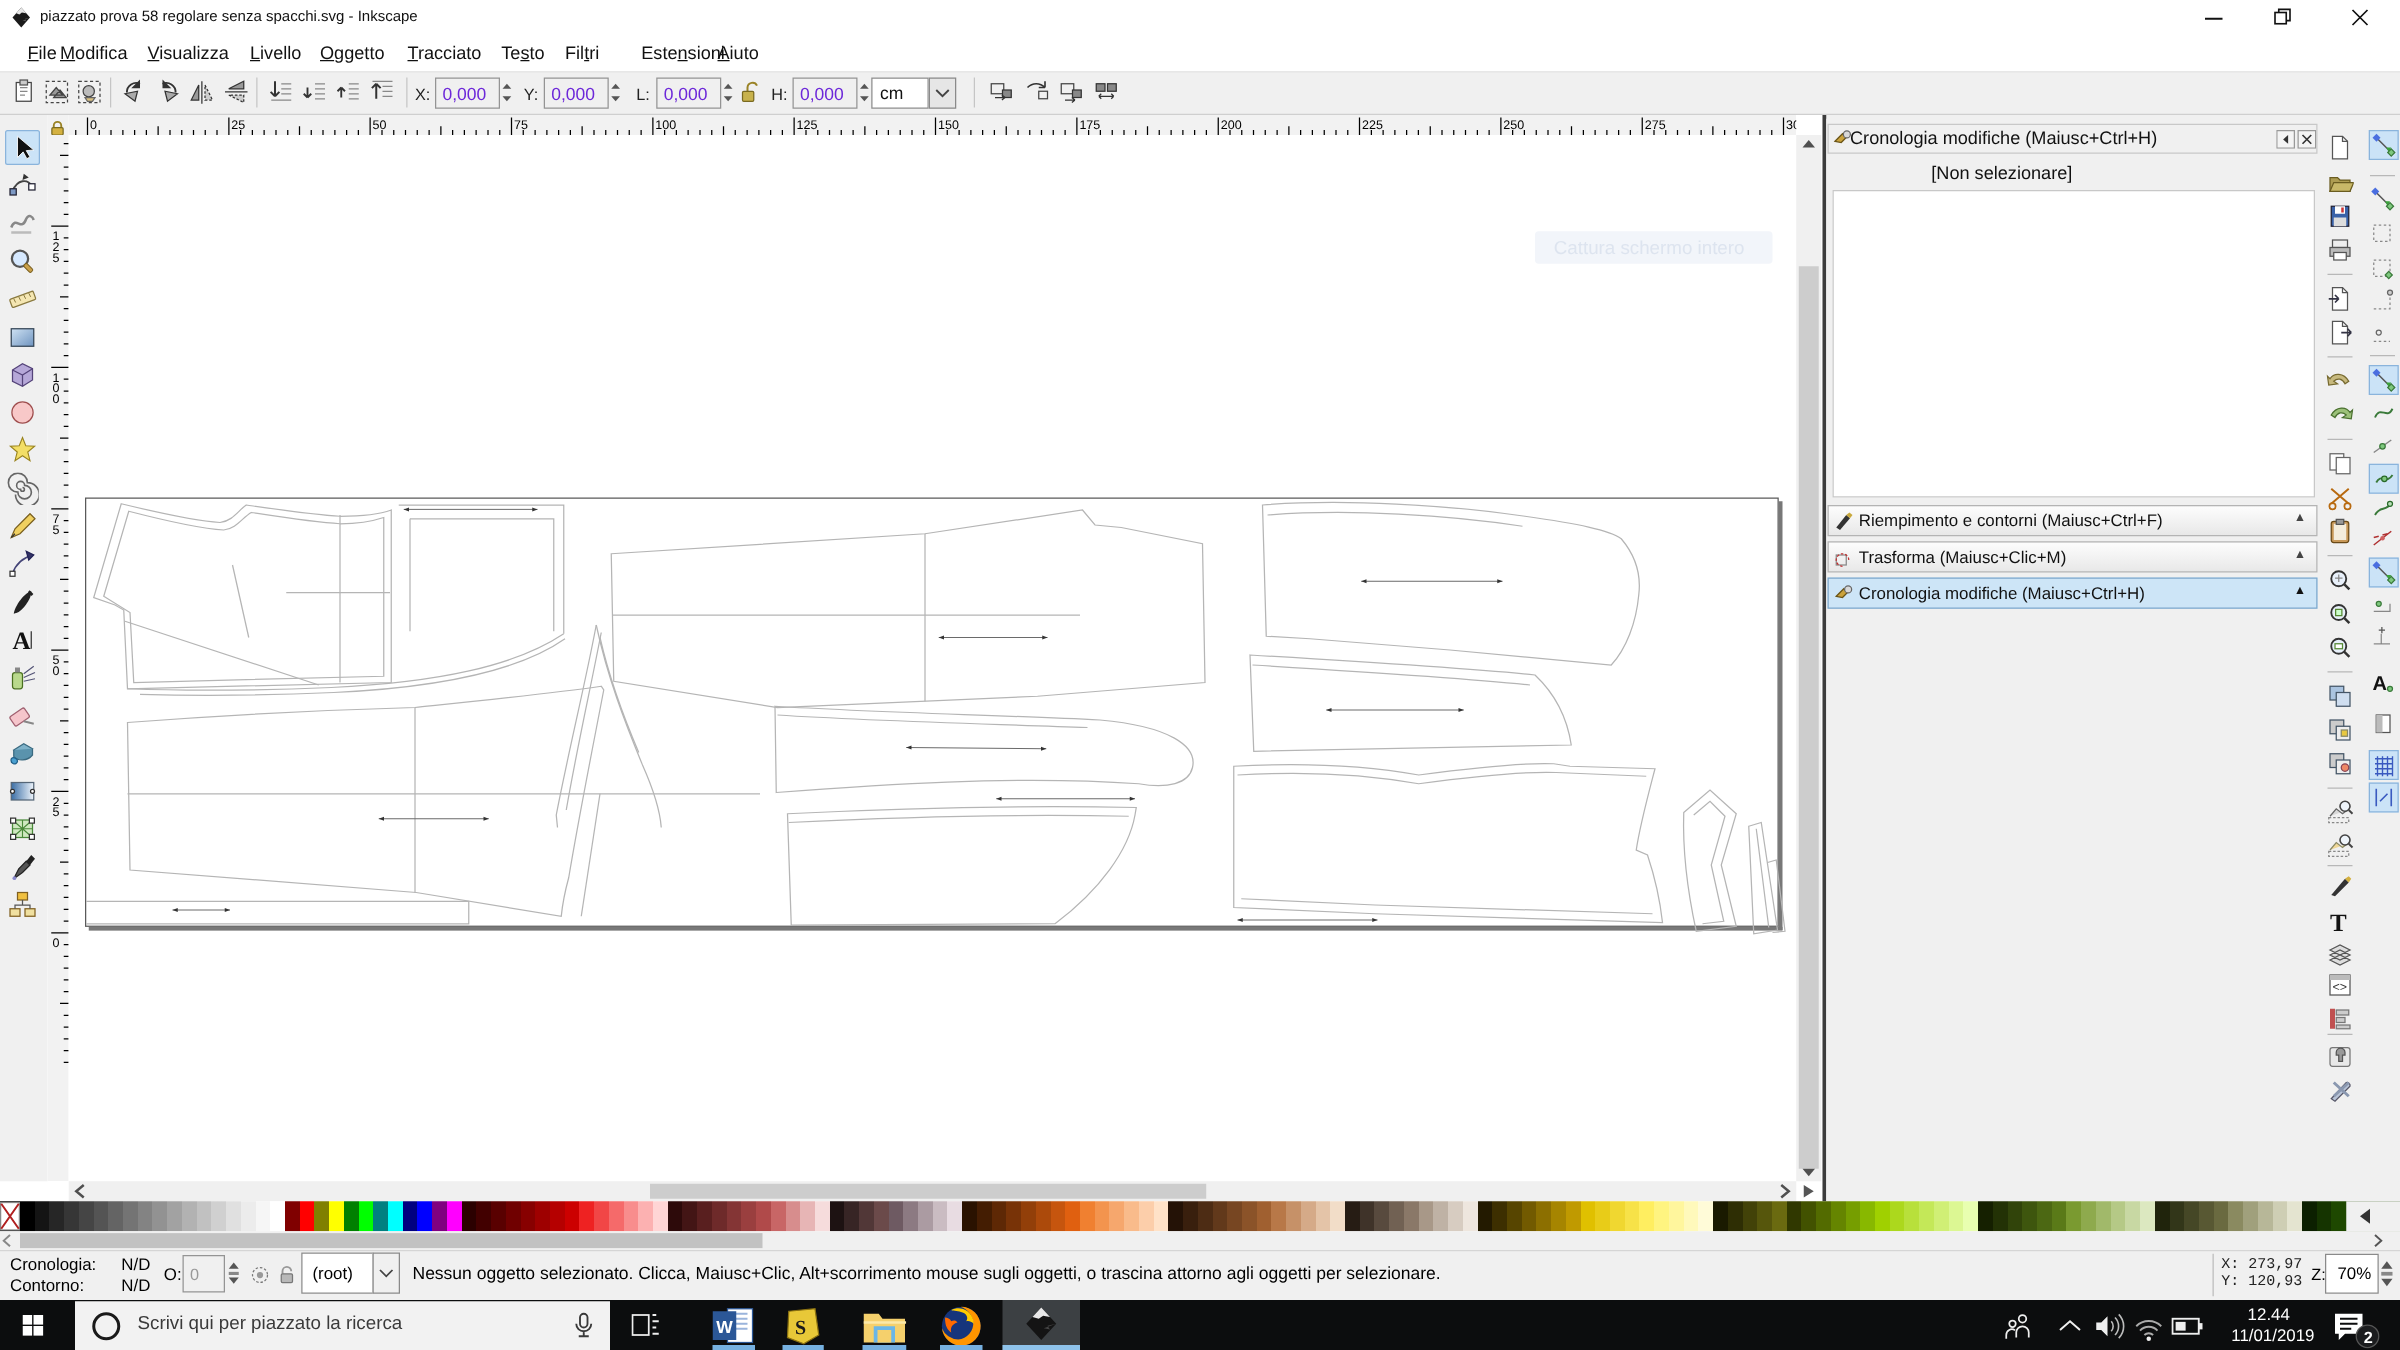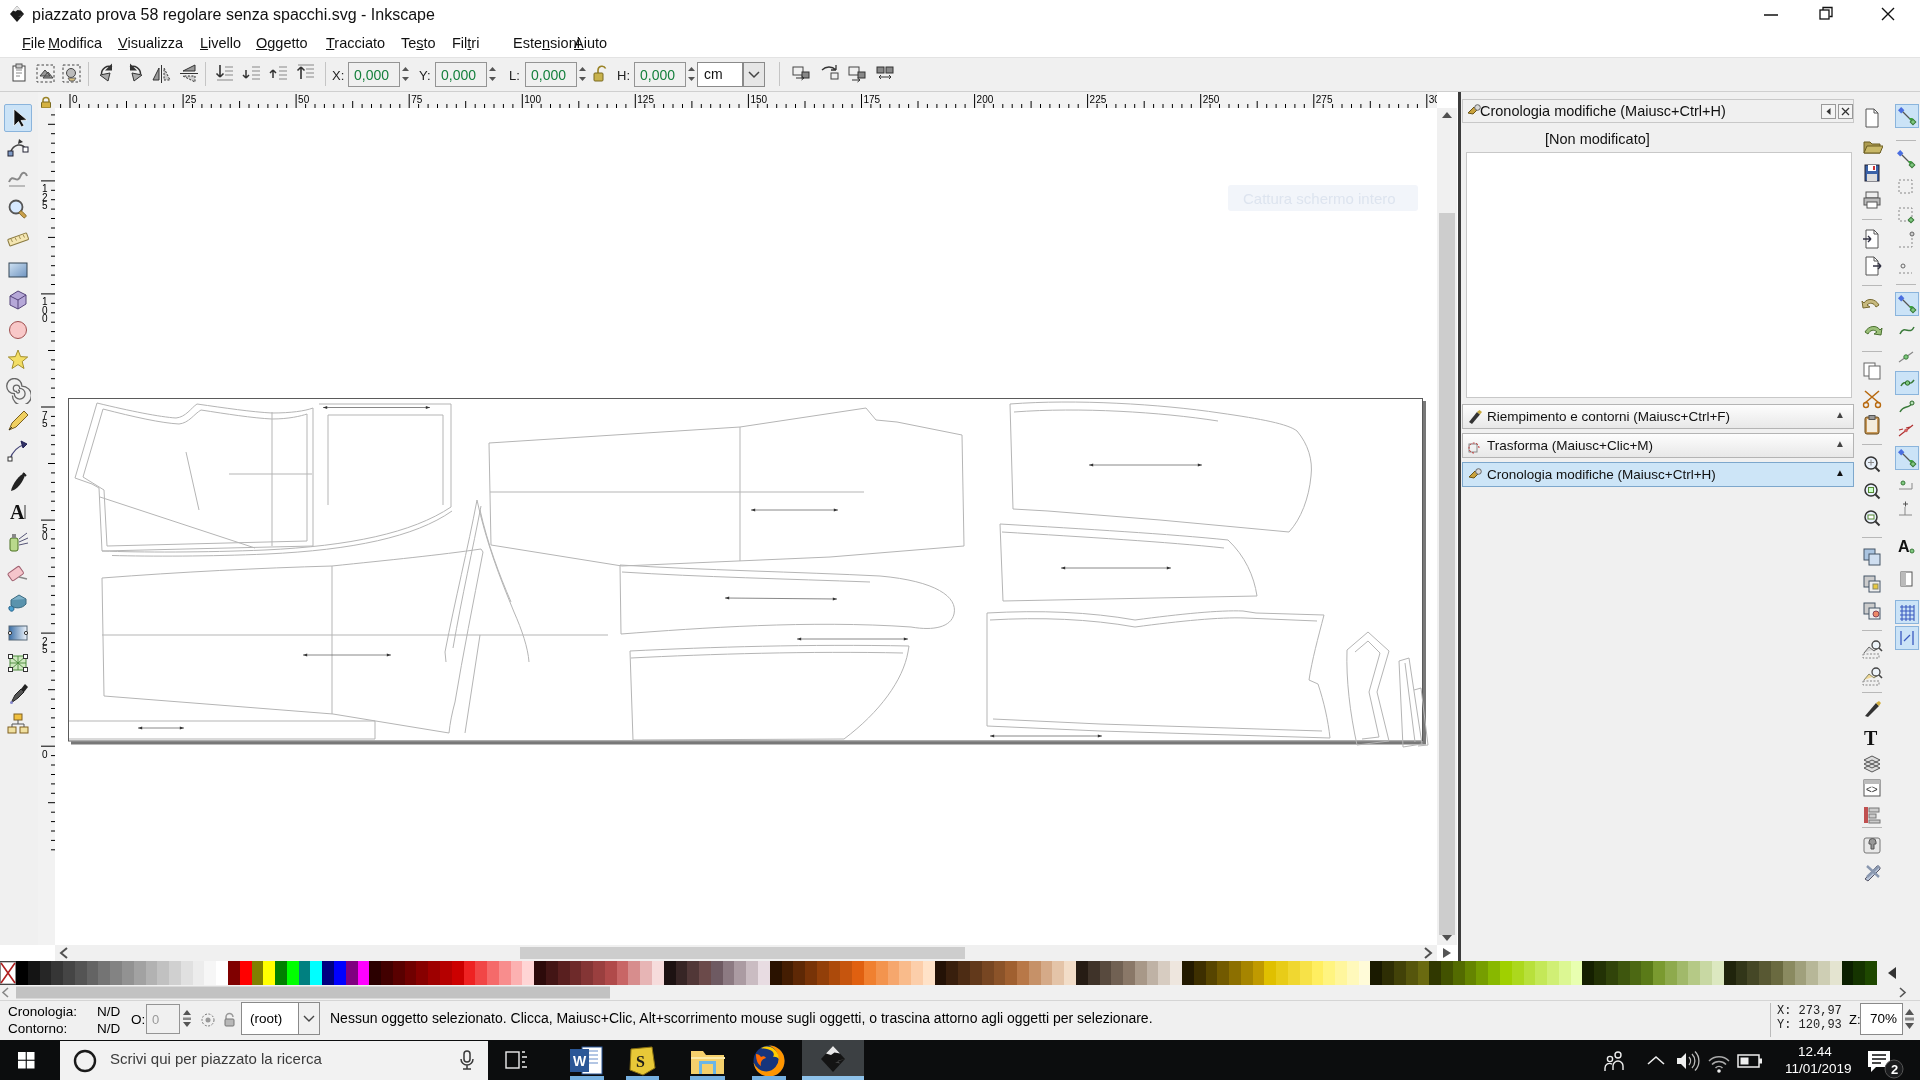--- a/index.html
+++ b/index.html
@@ -1,25 +1,25 @@
 <!DOCTYPE html>
 <html><head><meta charset="utf-8"><style>
 * { margin:0; padding:0; box-sizing:border-box; }
 html,body { width:1920px; height:1080px; overflow:hidden; font-family:"Liberation Sans",sans-serif; background:#fff; }
 .abs { position:absolute; }
 #titlebar { position:absolute; left:0; top:0; width:1920px; height:28px; background:#fff; }
 #title-ic { position:absolute; left:8px; top:5px; }
-#title-tx { position:absolute; left:32px; top:6px; font-size:16px; color:#111; }
+#title-tx { position:absolute; left:32px; top:6px; font-size:12px; color:#111; }
 #menubar { position:absolute; left:0; top:28px; width:1920px; height:28px; background:#fff; }
 .mi { position:absolute; top:7px; font-size:14.5px; color:#111; }
 #toolbar { position:absolute; left:0; top:57px; width:1920px; height:35px; background:#f0f0f0; border-top:1px solid #e3e3e3; border-bottom:1px solid #cfcfcf; }
 .tico { position:absolute; top:62px; width:24px; height:24px; }
 .tlabel { position:absolute; top:68px; font-size:13px; color:#222; }
 .spinbox { position:absolute; top:62px; width:52px; height:25px; background:#f0f0f0; border:1px solid #949494; }
-.spinbox span { position:absolute; left:5px; top:4px; font-size:14px; color:#15803d; }
+.spinbox span { position:absolute; left:5px; top:4px; font-size:14px; color:#6d28d9; }
 .spinarr { position:absolute; top:63px; width:11px; height:23px; }
 #toolbox { position:absolute; left:0; top:92px; width:38px; height:853px; background:#f0f0f0; }
 .tool { position:absolute; left:4px; width:28px; height:28px; }
 .tool svg { position:absolute; left:1px; top:1px; }
 #corner { position:absolute; left:38px; top:92px; width:17px; height:16px; background:#f2f2f2; }
 #canvas { position:absolute; left:55px; top:108px; width:1382px; height:837px; background:#fff; }
 #vsb { position:absolute; left:1437px; top:108px; width:20px; height:837px; background:#f0f0f0; }
 #hsb { position:absolute; left:55px; top:945px; width:1382px; height:16px; background:#f0f0f0; }
 #rightbase { position:absolute; left:1458px; top:92px; width:462px; height:869px; background:#f0f0f0; }
 #dockdiv { position:absolute; left:1458px; top:92px; width:3px; height:869px; background:#3c3c3c; }
@@ -681,21 +681,21 @@
       <circle cx="11.5" cy="4.5" r="2.8" fill="#d8d8d8" stroke="#666"></circle>
     </svg>
     <span style="position:absolute;left:17px;top:3px;font-size:14.5px;color:#111">Cronologia modifiche (Maiusc+Ctrl+H)</span>
     <svg class="abs" style="left:358px;top:4px" width="32" height="15">
       <rect x="0.5" y="0.5" width="14" height="14" fill="#f4f4f4" stroke="#999"></rect>
       <path d="M9.5 4 l-4 3.5 4 3.5 z" fill="#333"></path>
       <rect x="17.5" y="0.5" width="14" height="14" fill="#f4f4f4" stroke="#999"></rect>
       <path d="M21 4 l7 7 m0 -7 l-7 7" stroke="#333" stroke-width="1.3"></path>
     </svg>
   </div>
-<div class="abs" style="left:1545px;top:131px;font-size:14.5px;color:#111">[Non modificato]</div>
+<div class="abs" style="left:1545px;top:131px;font-size:14.5px;color:#111">[Non selezionare]</div>
 <div class="abs" style="left:1466px;top:152px;width:386px;height:246px;background:#fff;border:1px solid #c8c8c8"></div>
 <div class="hdr" style="top:404px">
     <svg class="abs" style="left:4px;top:4px" width="17" height="17" viewBox="0 0 17 17">
       <path d="M2 13 L10 3 l3 2.5 L5 15 Z" fill="#333"></path>
       <path d="M10 3 l3 2.5 2 -2.5 -2.5 -2 z" fill="#c8a83c"></path>
     </svg>
     <span>Riempimento e contorni (Maiusc+Ctrl+F)</span>
     <span class="arr">▲</span>
   </div>
 <div class="hdr" style="top:433px">

